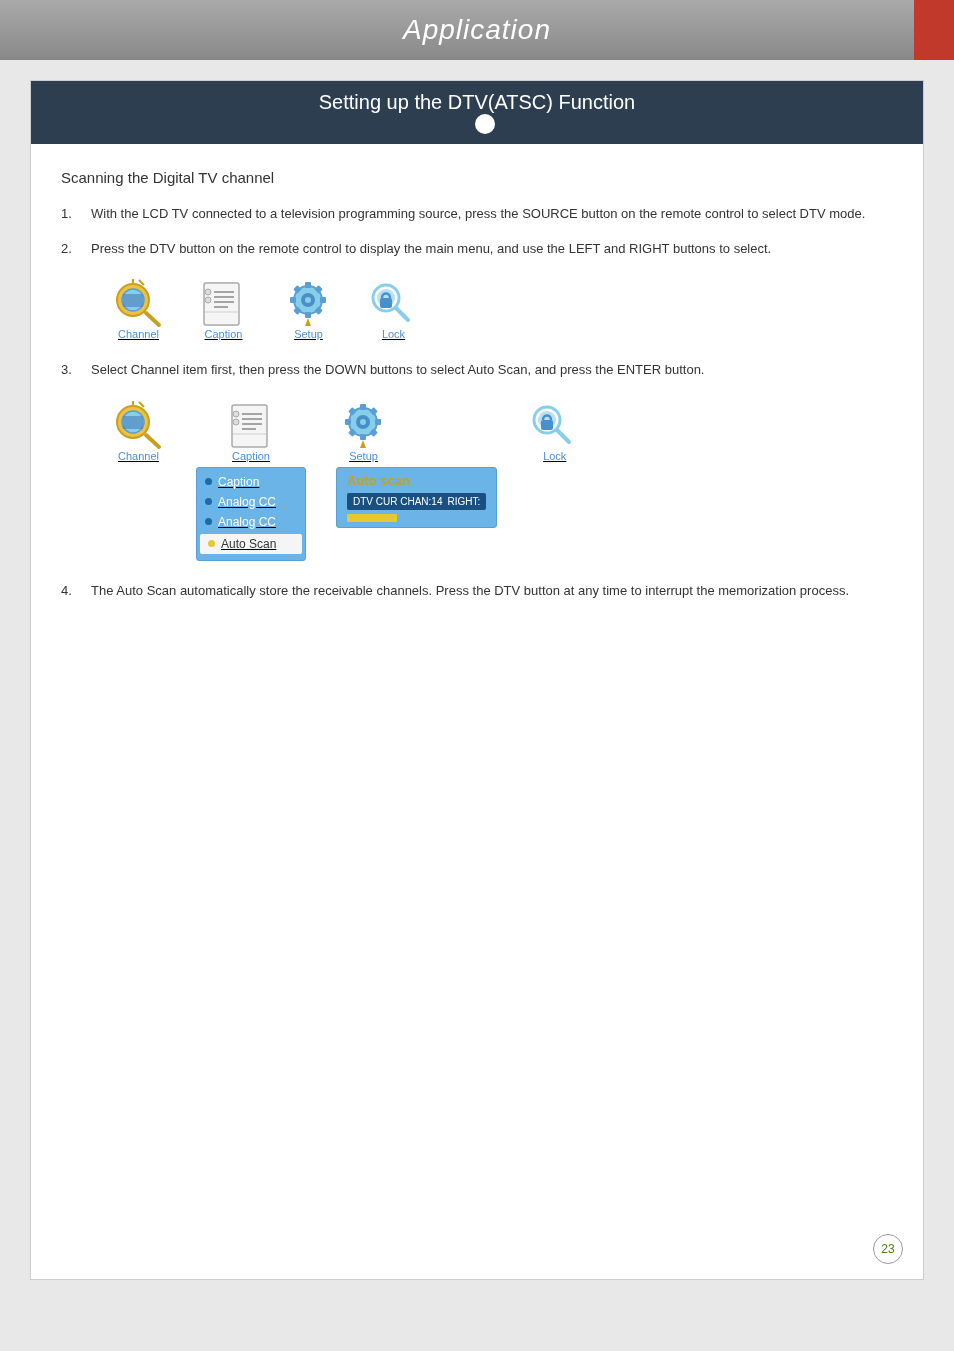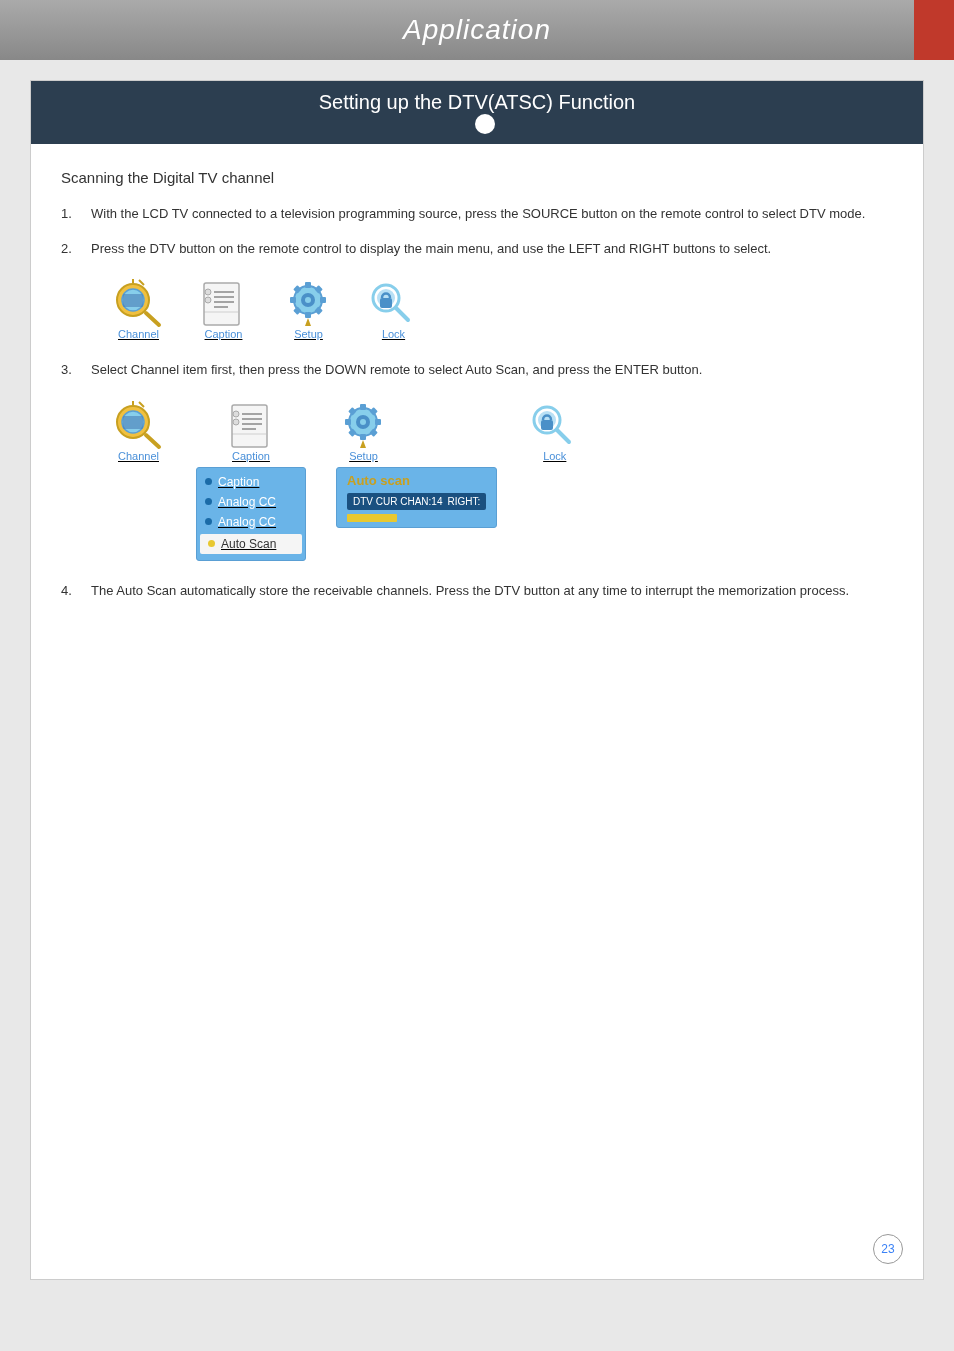--- a/index.html
+++ b/index.html
@@ -185,21 +185,21 @@
       bottom: 15px;
       right: 20px;
       width: 30px;
       height: 30px;
       border-radius: 50%;
       border: 1px solid #999;
       display: flex;
       align-items: center;
       justify-content: center;
       font-size: 12px;
-      color: #3b82f6;
+      color: #4d7c0f;
     }
 
     
     .svg-icon {
       width: 55px;
       height: 50px;
     }
   </style>
 </head>
 <body>
@@ -289,21 +289,21 @@
 
         <line x1="30" y1="30" x2="42" y2="42" stroke="#87ceeb" stroke-width="4" stroke-linecap="round"></line>
       </svg>
       <span class="icon-label">Lock</span>
     </div>
 
   </div>
 
   <div class="step-item">
     <span class="step-num">3.</span>
-    <span class="step-text">Select Channel item first, then press the DOWN remote to select Auto Scan, and press the ENTER button.</span>
+    <span class="step-text">Select Channel item first, then press the DOWN buttons to select Auto Scan, and press the ENTER button.</span>
   </div>
 
   <div style="margin: 20px 0 20px 50px; display: flex; gap: 30px; align-items: flex-start;">
 
     <div class="icon-item">
       <svg class="svg-icon" viewBox="0 0 55 50">
         <circle cx="22" cy="22" r="16" fill="#f0c040" stroke="#c8a020" stroke-width="2"></circle>
         <circle cx="22" cy="22" r="11" fill="#87ceeb" stroke="#5a9fd4" stroke-width="1.5"></circle>
         <rect x="12" y="16" width="20" height="13" rx="1" fill="#4a7fb5" opacity="0.6"></rect>
         <line x1="35" y1="35" x2="48" y2="47" stroke="#c8a020" stroke-width="4" stroke-linecap="round"></line>

